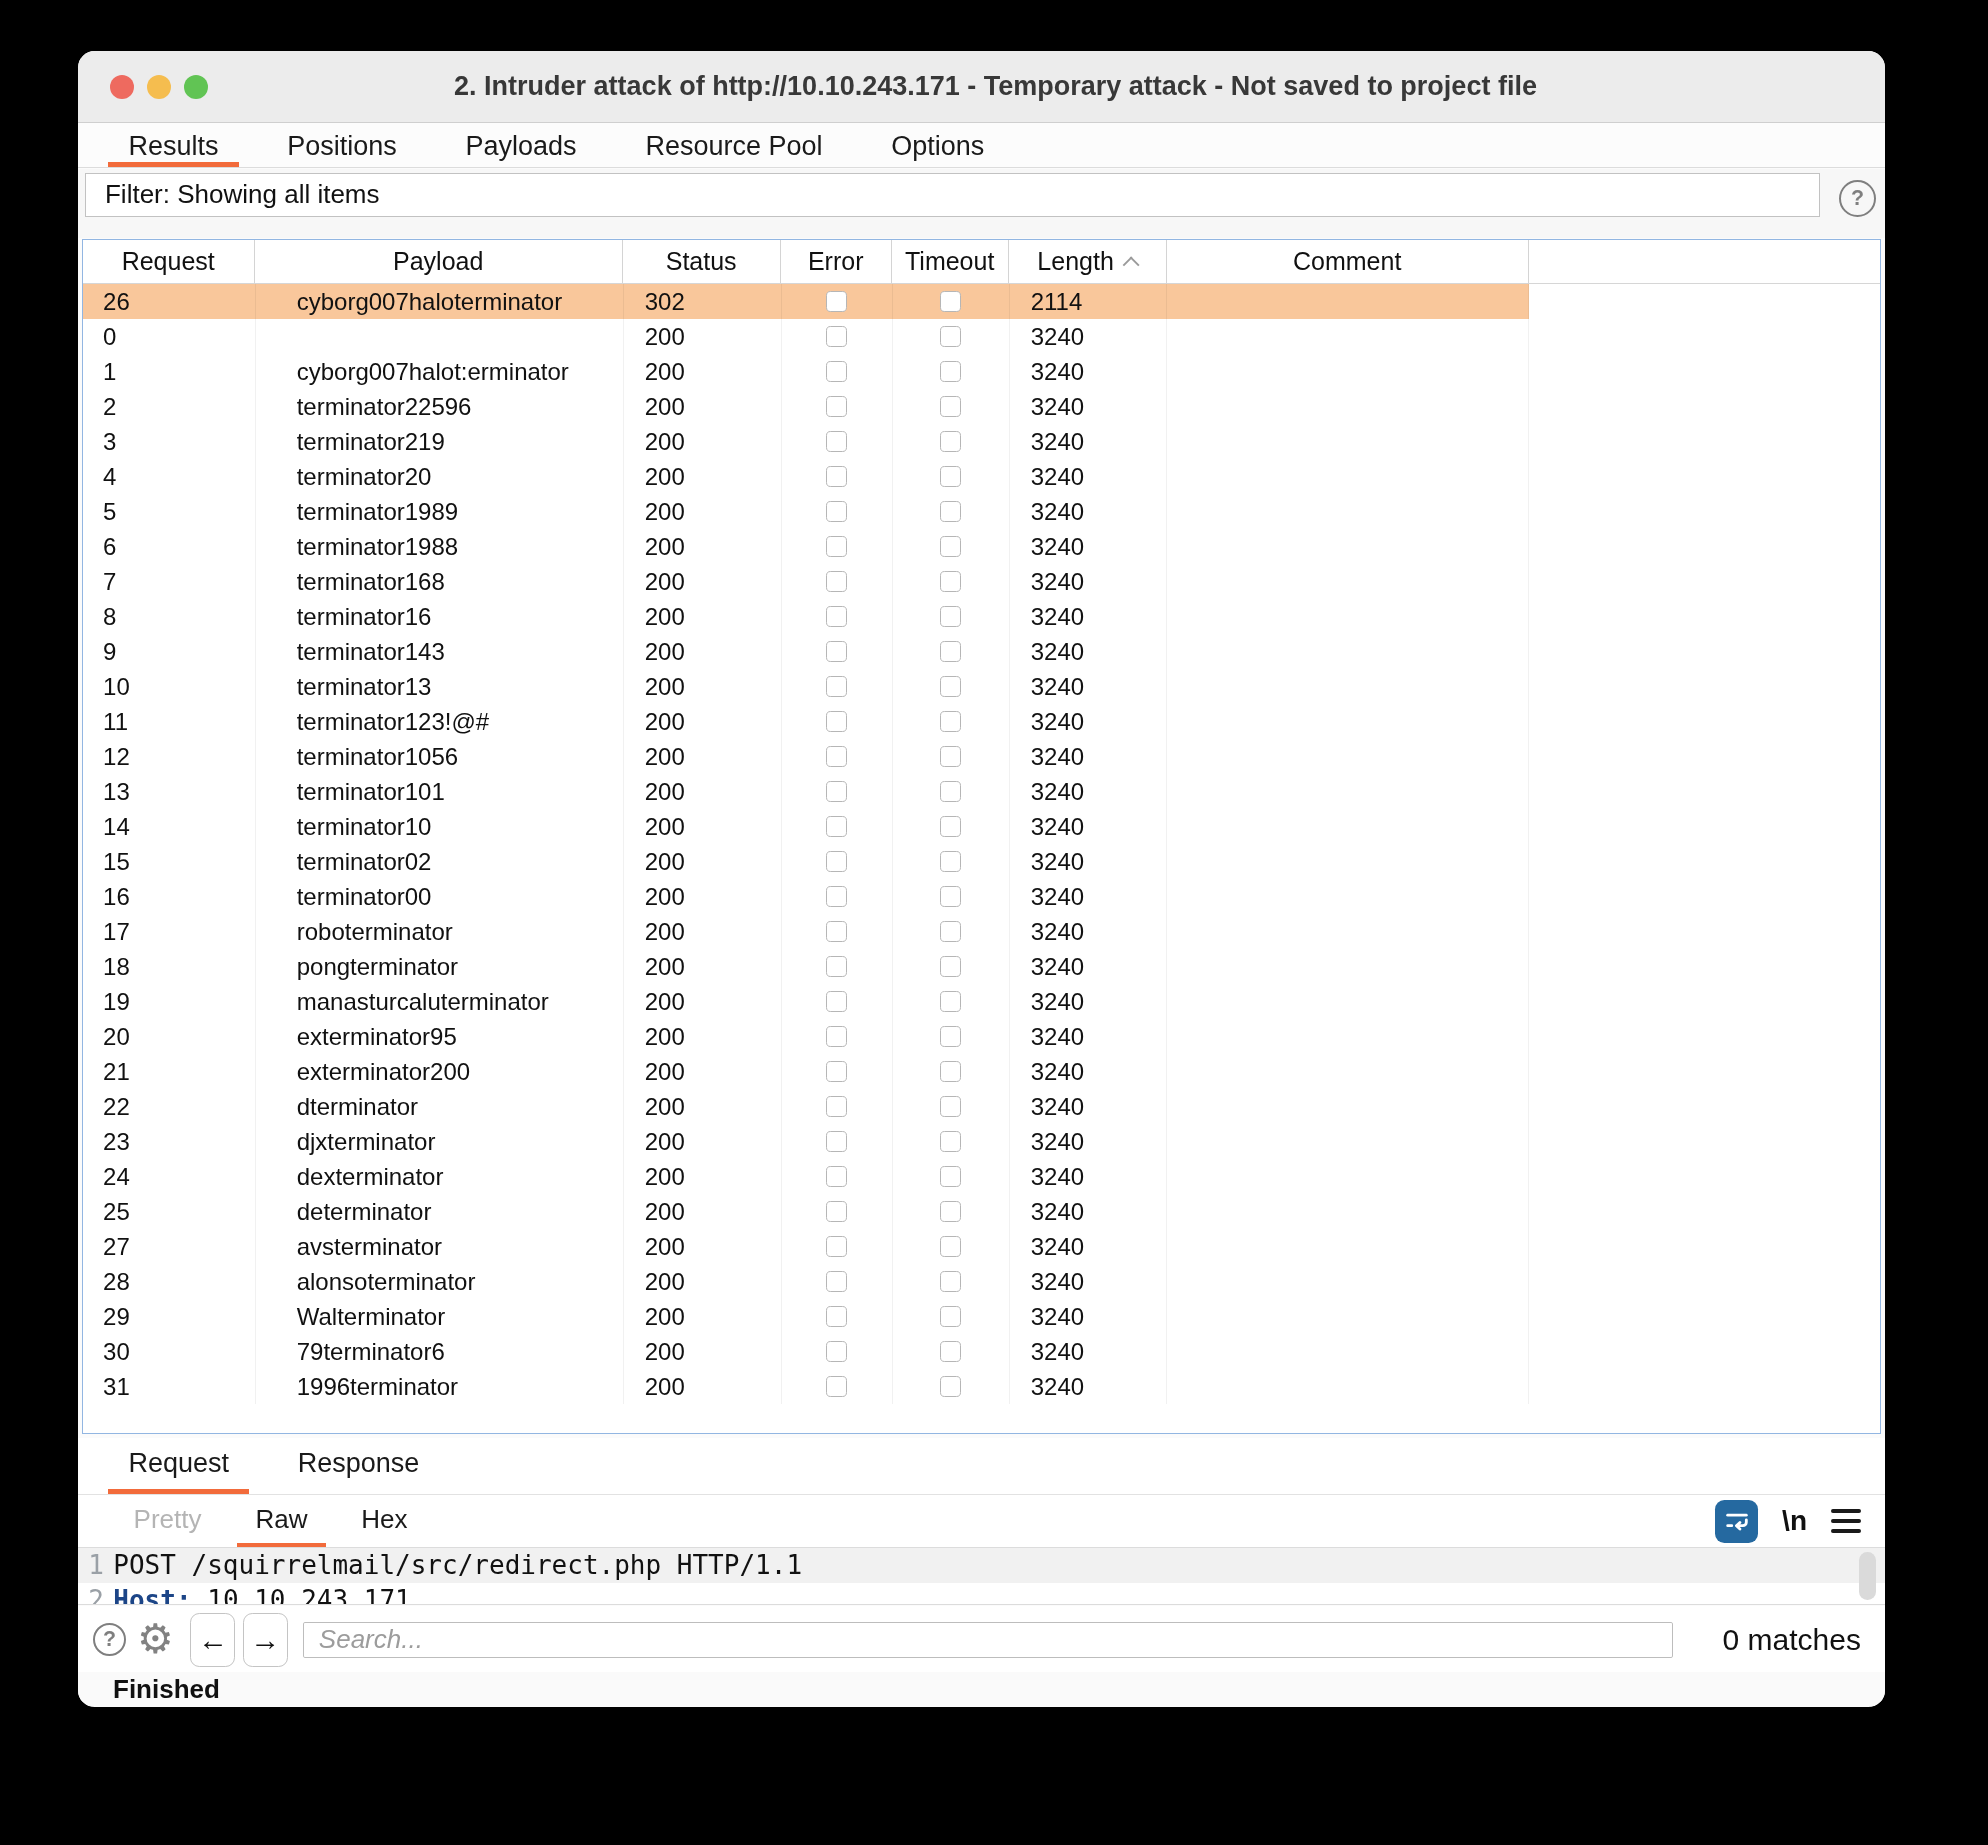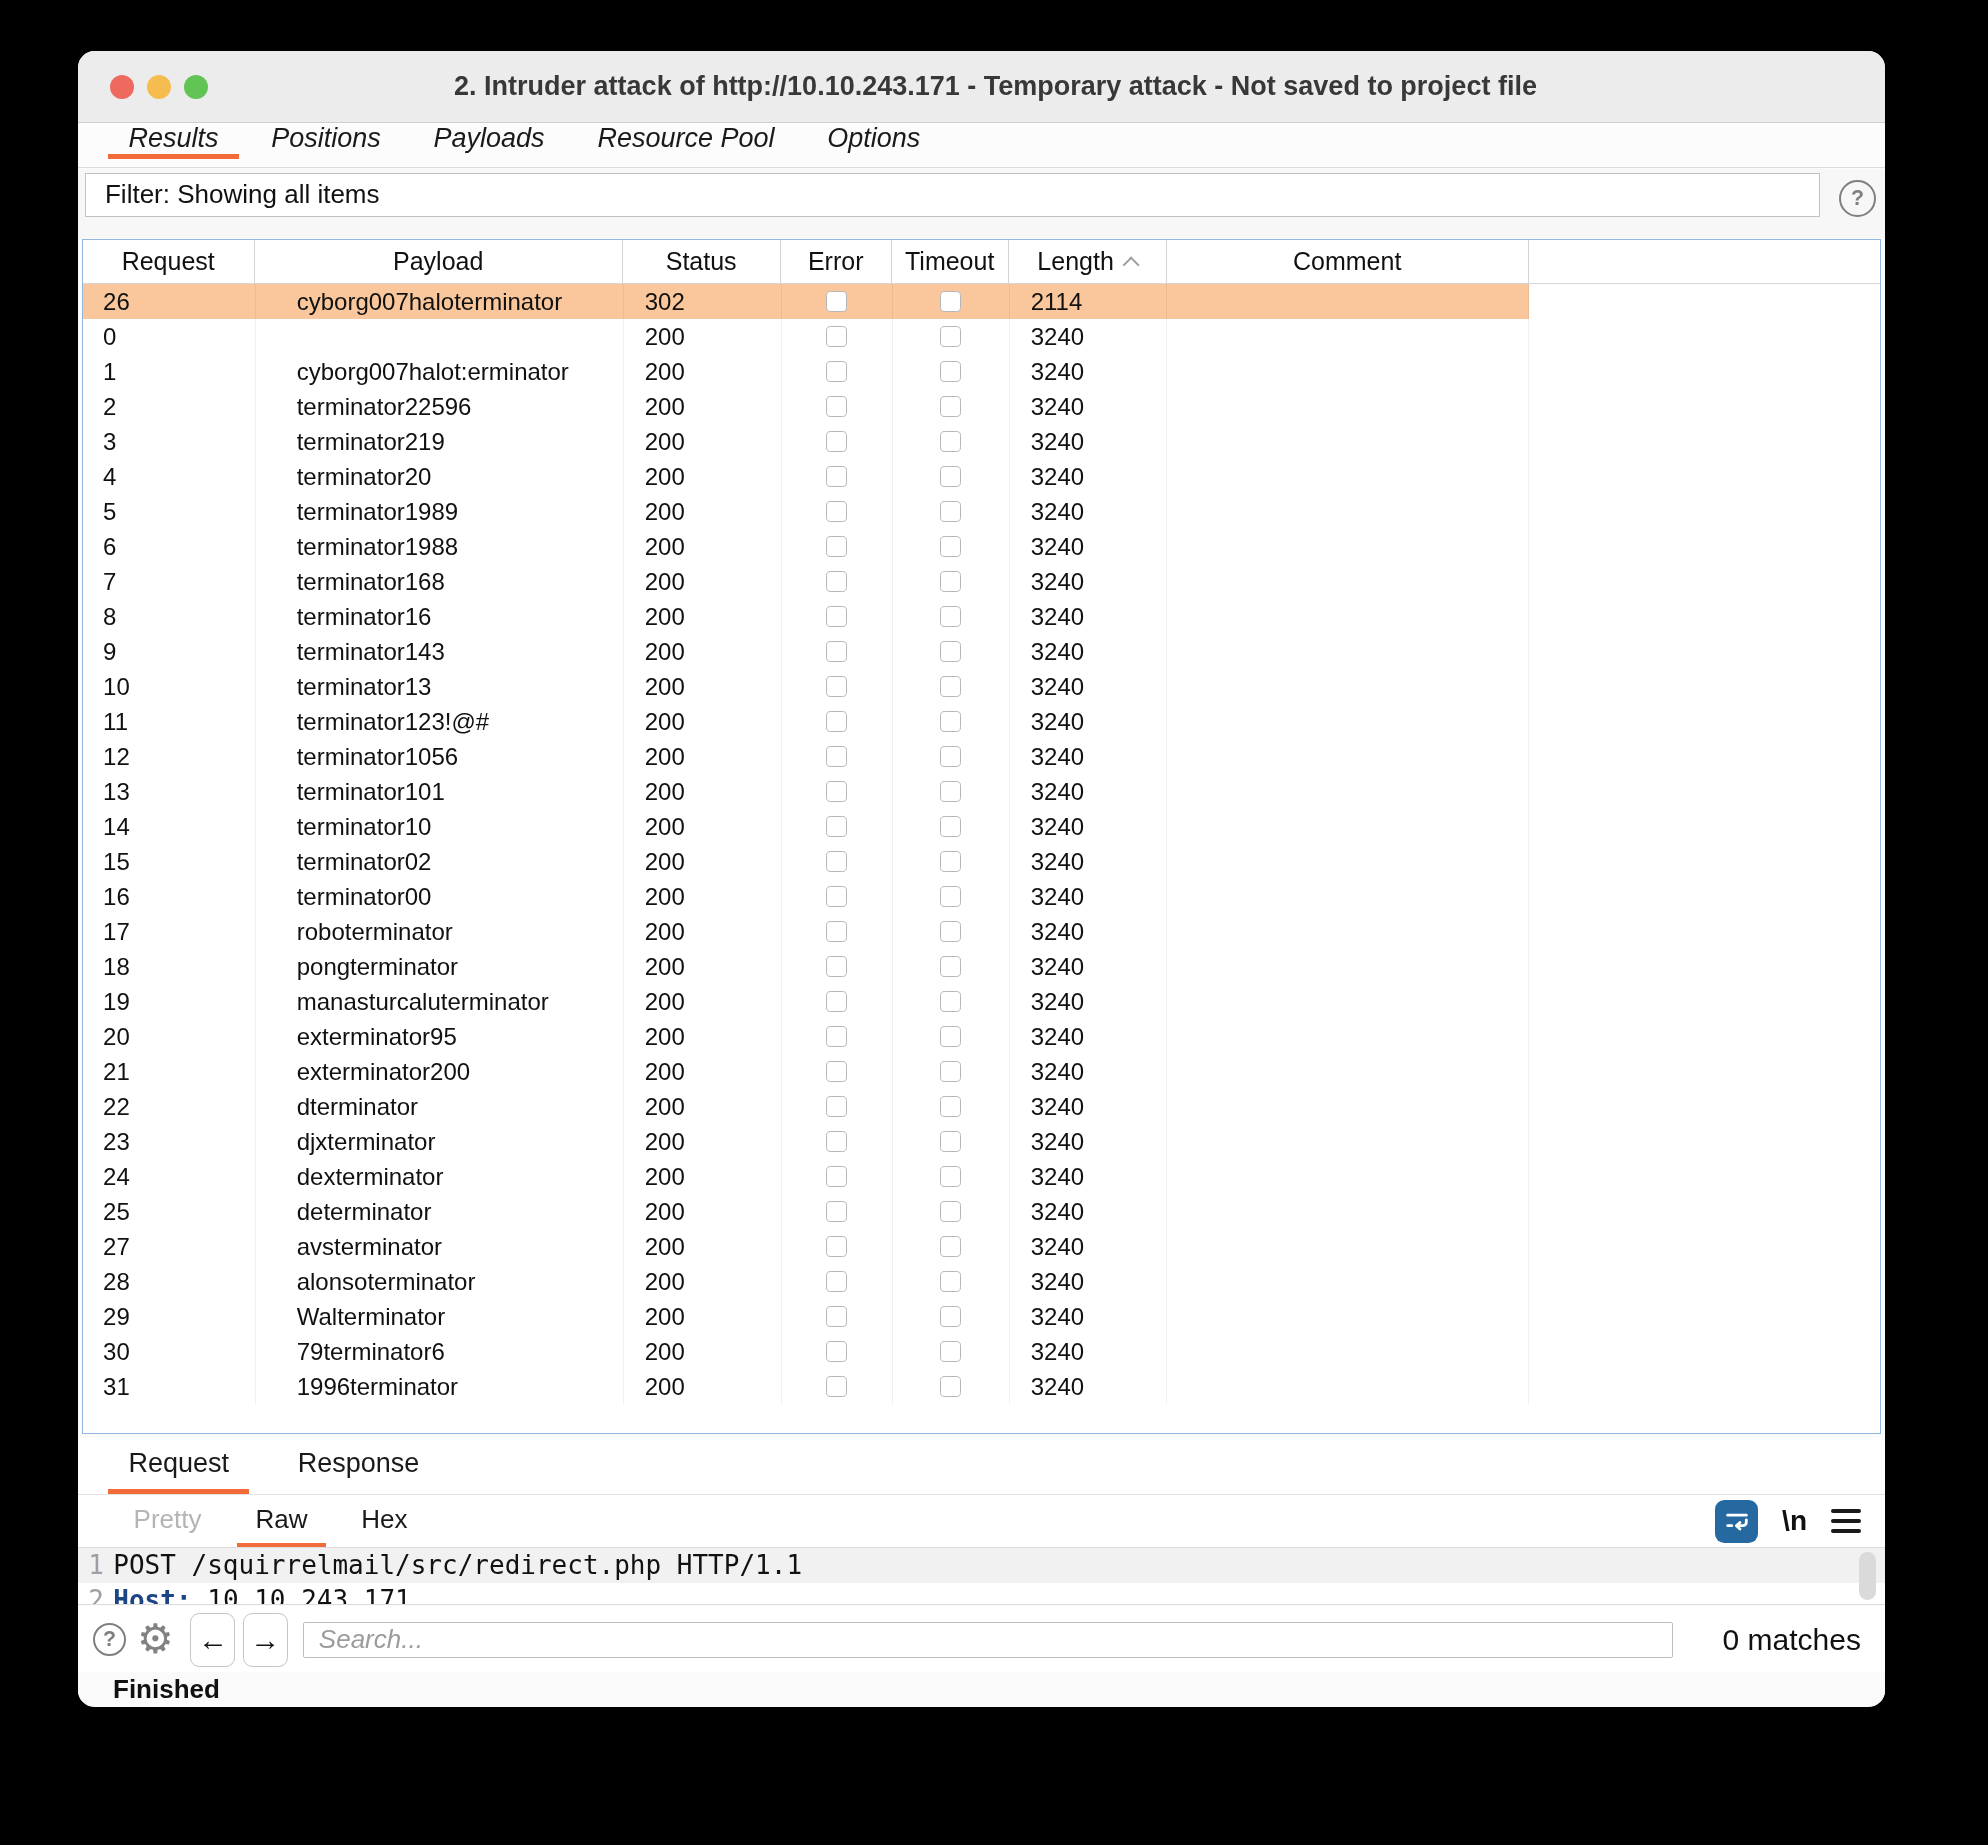--- a/index.html
+++ b/index.html
@@ -12,21 +12,21 @@
   .titlebar{position:absolute;left:0;top:0;width:100%;height:71px;background:#ececec;
             border-bottom:0.9px solid #cfcfcf;}
   .lights{position:absolute;left:32px;top:0;height:71px;display:flex;align-items:center;gap:13px;}
   .tl{width:24px;height:24px;border-radius:50%;}
   .tl.red{background:#ee6a5f;}.tl.yellow{background:#f5bd4f;}.tl.green{background:#61c454;}
   .wtitle{position:absolute;left:0;top:0;width:100%;height:71px;display:flex;align-items:center;
           justify-content:center;font-size:27px;font-weight:bold;color:#383838;margin-left:14px;}
 
   
   .tabbar{position:absolute;left:0;top:72px;width:100%;height:45px;background:#fcfcfc;
-          border-bottom:0.9px solid #dcdcdc;display:flex;align-items:flex-start;padding-left:30px;gap:12px;box-sizing:border-box;font-style:italic;}
+          border-bottom:0.9px solid #dcdcdc;display:flex;align-items:flex-end;padding-left:30px;gap:28px;box-sizing:border-box;}
   .mtab{display:flex;align-items:center;padding:0 20.4px;font-size:27px;color:#1a1a1a;
         border-bottom:5.6px solid transparent;box-sizing:border-box;cursor:default;}
   .mtab.active{border-bottom-color:var(--accent);}
 
   
   .filterrow{position:absolute;left:0;top:118px;width:100%;height:69px;background:#f7f7f7;}
   .filterbox{position:absolute;left:7.4px;top:3.7px;width:1735px;height:44px;background:#fff;
              border:0.9px solid #c2c2c2;display:flex;align-items:center;padding-left:18.6px;
              box-sizing:border-box;font-size:26px;color:#111;}
   .helpcircle{width:33px;height:33px;border:2.8px solid #7f7f7f;border-radius:50%;color:#7f7f7f;

